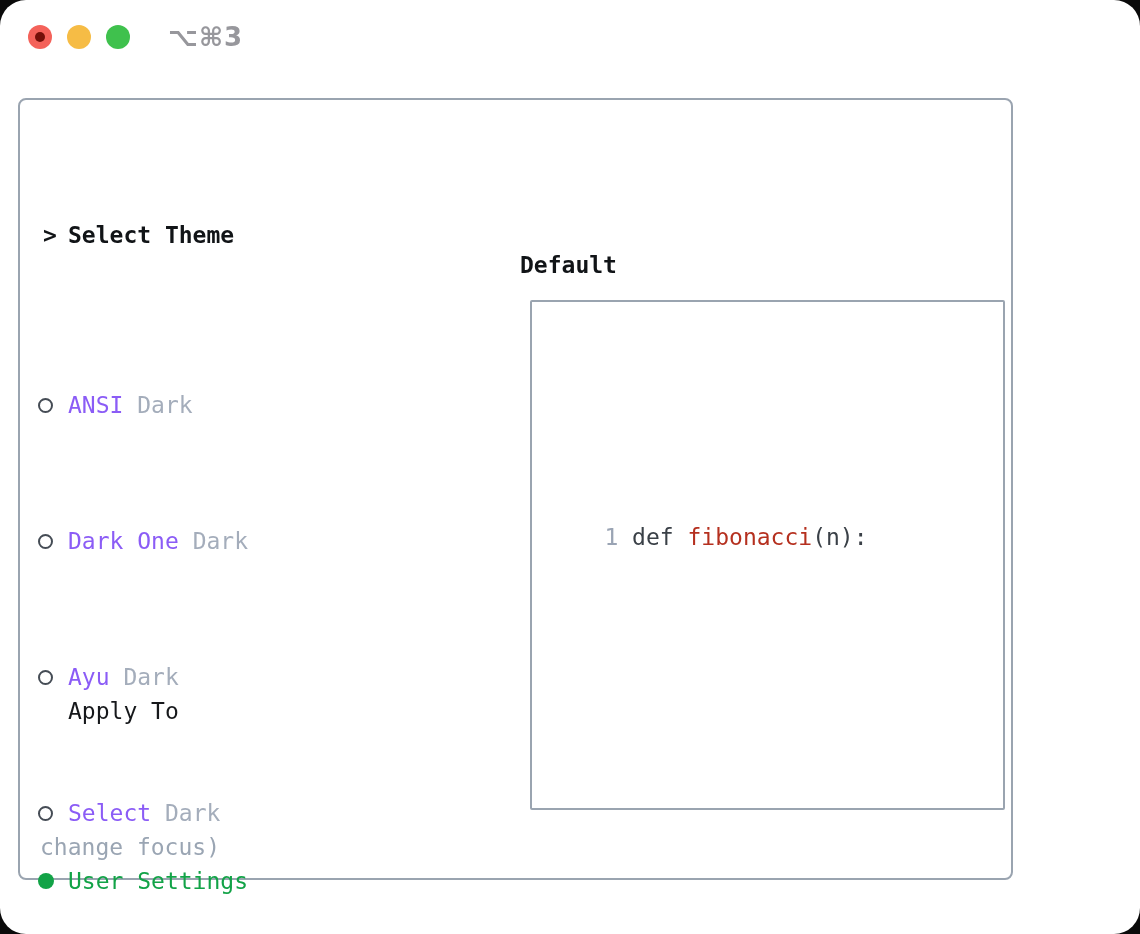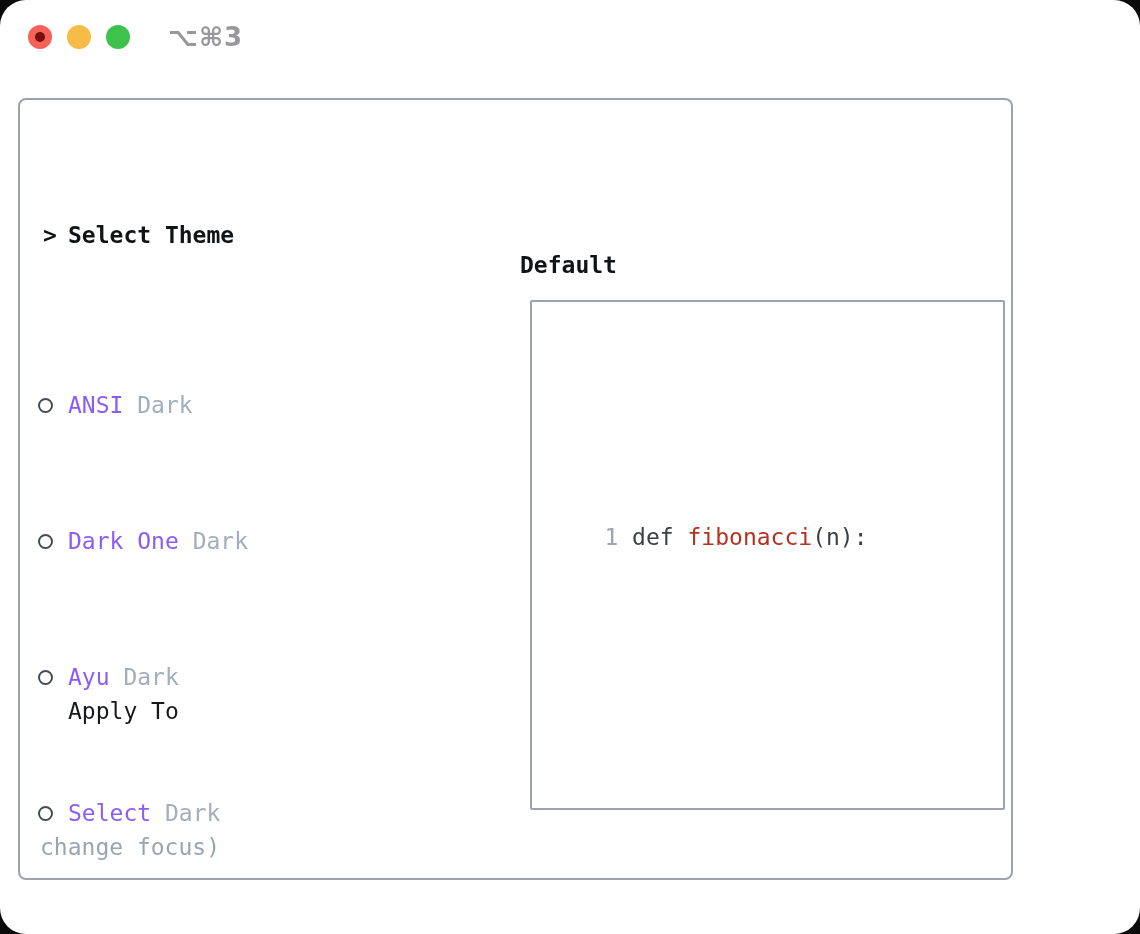--- a/index.html
+++ b/index.html
@@ -145,20 +145,24 @@
 
   
 </div>
 
     <div class="apply-block mono">
       <div class="row">
         <span class="apply-hdr">Apply To</span>
       </div>
       
     
+  <div class="row">
+    <span class="marker"><span class="circle-fill"></span></span>
+    <span class="item-label selected">User Settings</span>
+  </div>
 
   
 </div>
 
     <div class="help-block mono">
       <div>change focus)</div>
     </div>
 
     <div class="preview-hdr mono">Default</div>
 

